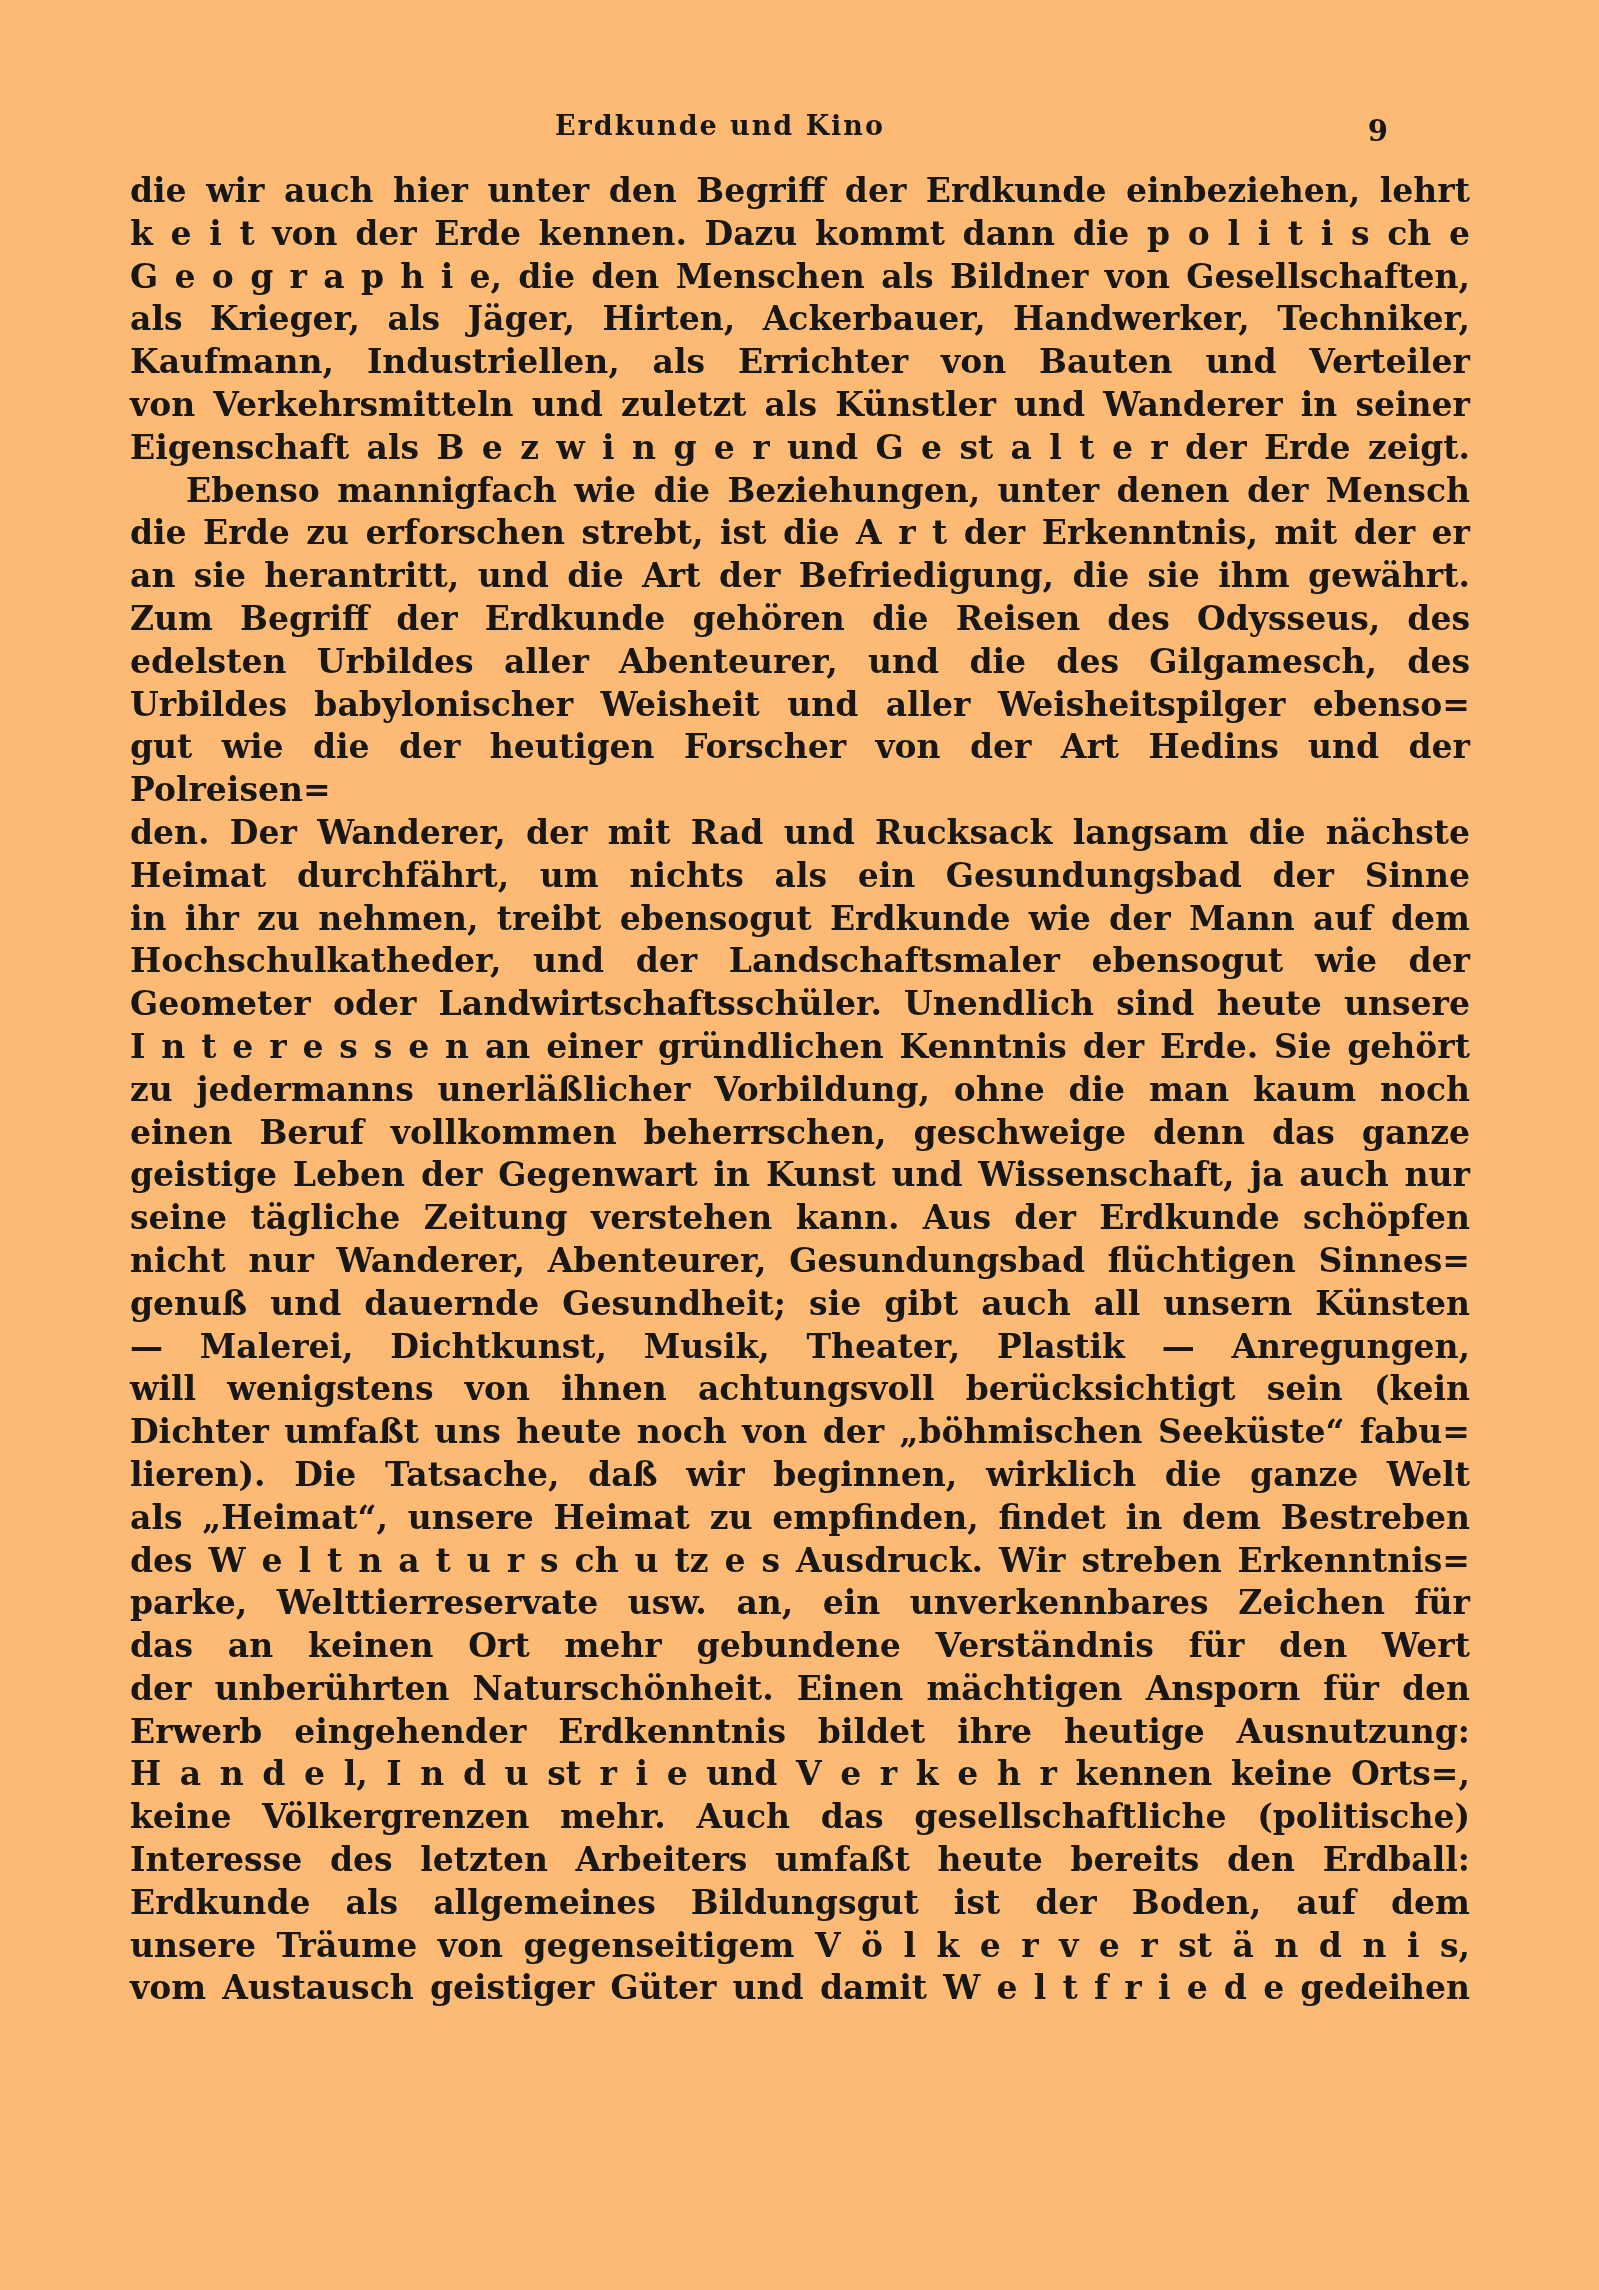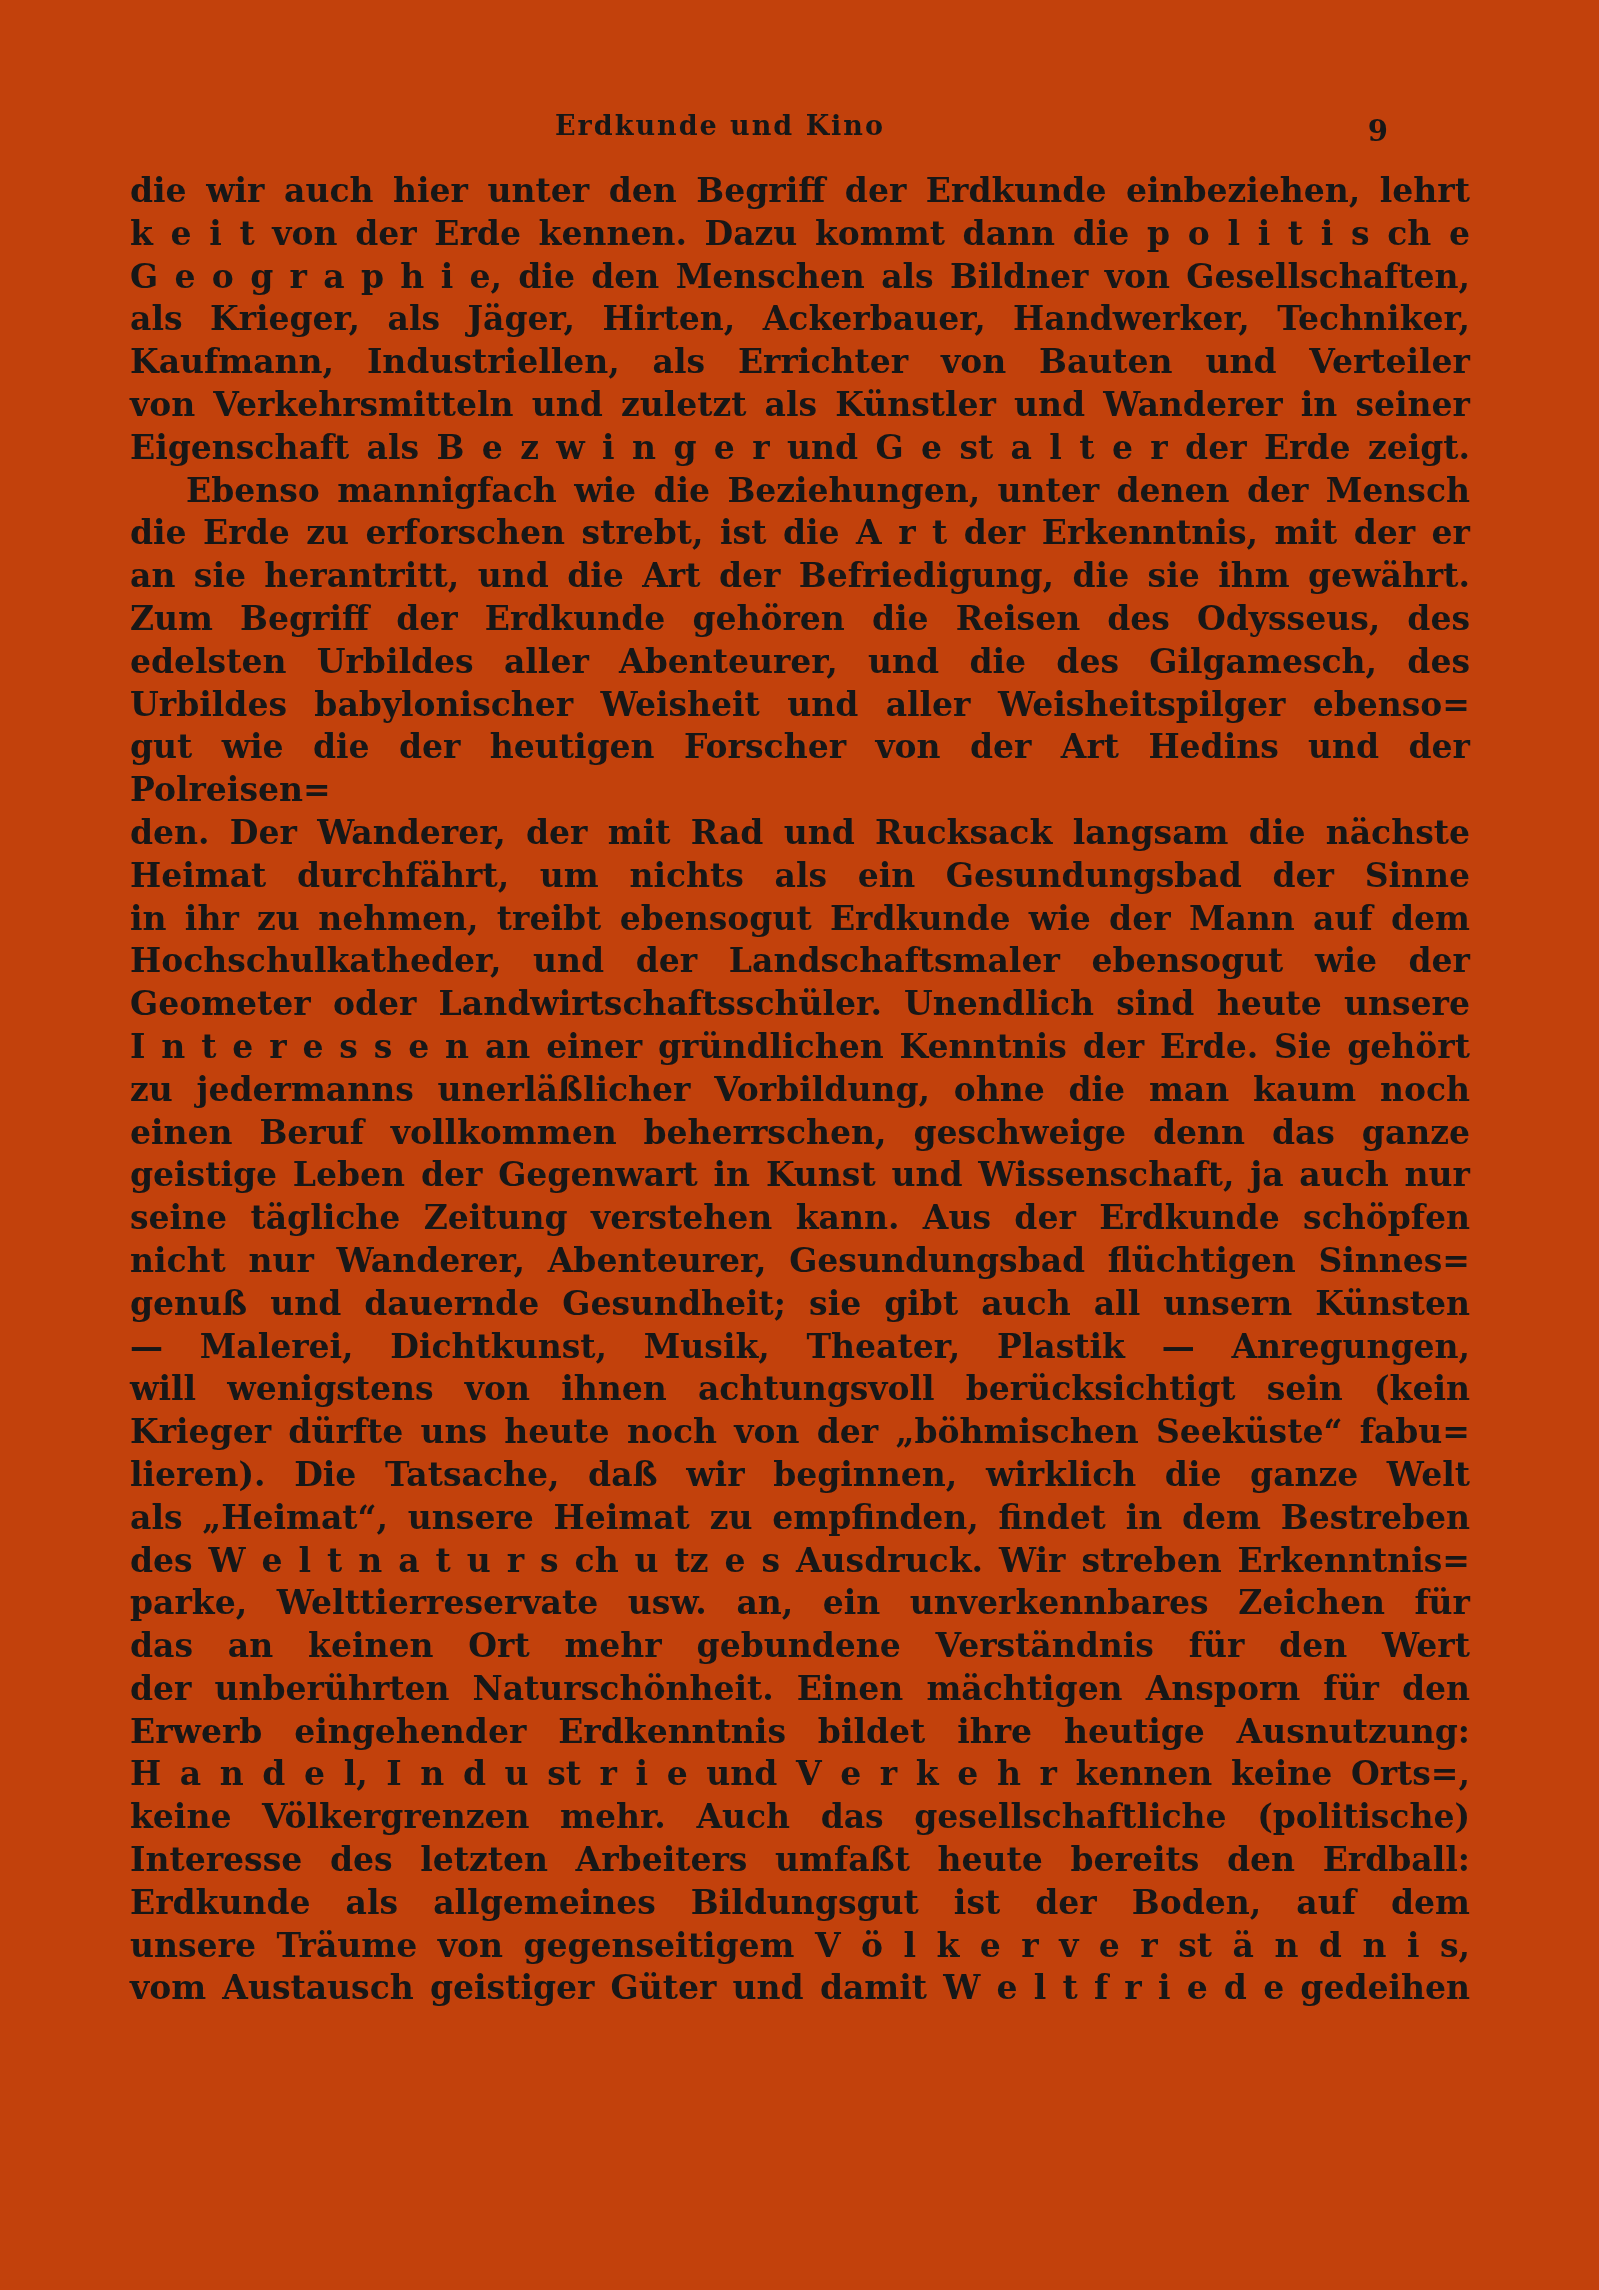--- a/index.html
+++ b/index.html
@@ -4,21 +4,21 @@
 <style>
   html, body {
     margin: 0;
     padding: 0;
     background: #ffffff;
   }
   .page {
     position: relative;
     width: 1599px;
     height: 2290px;
-    background: #c2410c;
+    background: #fdba74;
     color: #171717;
     font-family: "DejaVu Serif", serif;
     font-weight: 700;
     overflow: hidden;
   }
   .header {
     position: absolute;
     top: 110px;
     left: 130px;
     width: 1340px;
@@ -90,21 +90,21 @@
       <p class="line">Geometer oder Landwirtschaftsschüler.  Unendlich sind heute unsere</p>
       <p class="line">I n t e r e s s e n an einer gründlichen Kenntnis der Erde.  Sie gehört</p>
       <p class="line">zu jedermanns unerläßlicher Vorbildung, ohne die man kaum noch</p>
       <p class="line">einen Beruf vollkommen beherrschen, geschweige denn das ganze</p>
       <p class="line">geistige Leben der Gegenwart in Kunst und Wissenschaft, ja auch nur</p>
       <p class="line">seine tägliche Zeitung verstehen kann.  Aus der Erdkunde schöpfen</p>
       <p class="line">nicht nur Wanderer, Abenteurer, Gesundungsbad flüchtigen Sinnes=</p>
       <p class="line">genuß und dauernde Gesundheit; sie gibt auch all unsern Künsten</p>
       <p class="line">— Malerei, Dichtkunst, Musik, Theater, Plastik — Anregungen,</p>
       <p class="line">will wenigstens von ihnen achtungsvoll berücksichtigt sein (kein</p>
-      <p class="line">Krieger dürfte uns heute noch von der „böhmischen Seeküste“ fabu=</p>
+      <p class="line">Dichter umfaßt uns heute noch von der „böhmischen Seeküste“ fabu=</p>
       <p class="line">lieren).  Die Tatsache, daß wir beginnen, wirklich die ganze Welt</p>
       <p class="line">als „Heimat“, unsere Heimat zu empfinden, findet in dem Bestreben</p>
       <p class="line">des W e l t n a t u r s ch u tz e s Ausdruck.  Wir streben Erkenntnis=</p>
       <p class="line">parke, Welttierreservate usw. an, ein unverkennbares Zeichen für</p>
       <p class="line">das an keinen Ort mehr gebundene Verständnis für den Wert</p>
       <p class="line">der unberührten Naturschönheit.  Einen mächtigen Ansporn für den</p>
       <p class="line">Erwerb eingehender Erdkenntnis bildet ihre heutige Ausnutzung:</p>
       <p class="line">H a n d e l, I n d u st r i e und V e r k e h r kennen keine Orts=,</p>
       <p class="line">keine Völkergrenzen mehr.  Auch das gesellschaftliche (politische)</p>
       <p class="line">Interesse des letzten Arbeiters umfaßt heute bereits den Erdball:</p>

